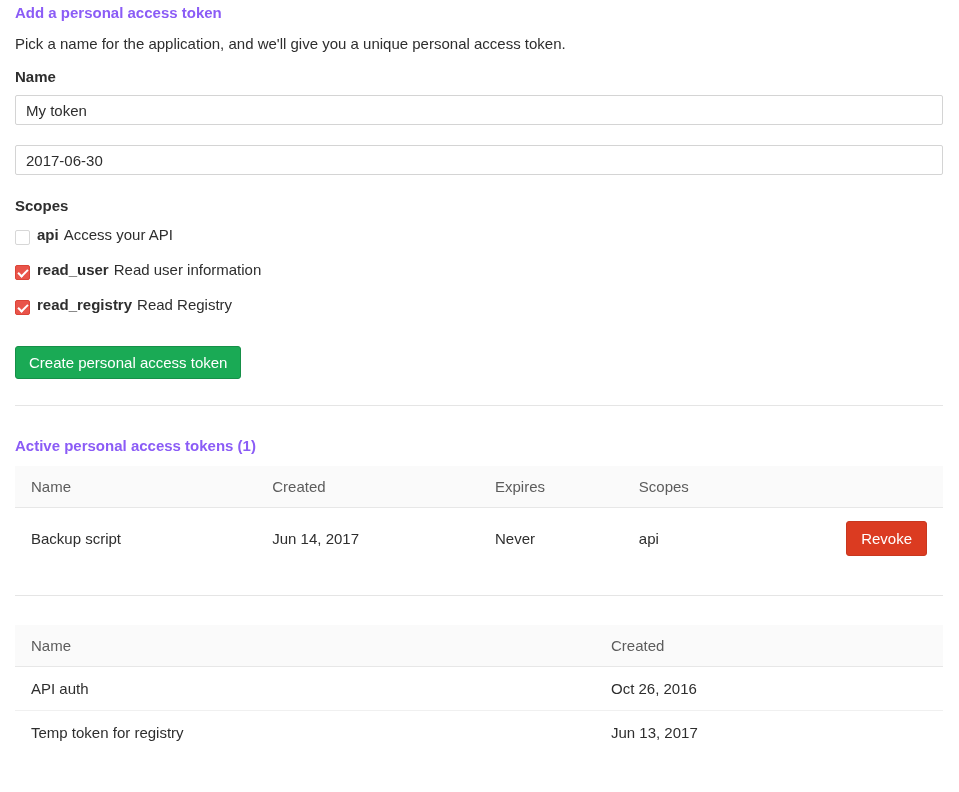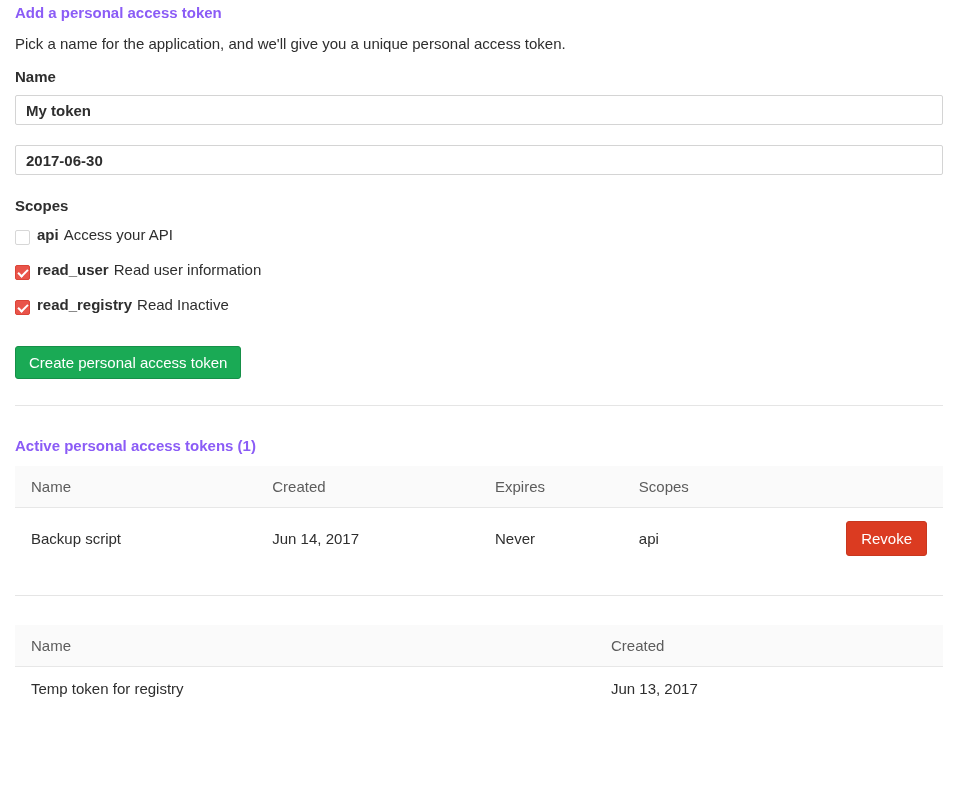--- a/index.html
+++ b/index.html
@@ -31,21 +31,20 @@
     display: block;
     width: 100%;
     height: 30px;
     padding: 0 10px;
     border: 1px solid #d4d4d4;
     border-radius: 2px;
     background: #ffffff;
     color: #2e2e2e;
     font-family: "Liberation Sans", sans-serif;
     font-size: 15px;
-    font-weight: bold;
   }
 
   .checkbox-row {
     display: flex;
     align-items: flex-end;
     margin-bottom: 14px;
     cursor: pointer;
   }
   .checkbox {
     flex: none;
@@ -159,21 +158,21 @@
       <div class="checkbox-row">
         <span class="checkbox checked"></span>
         <span>
           <span class="scope-name">read_user</span><span class="scope-desc">Read user information</span>
         </span>
       </div>
 
       <div class="checkbox-row">
         <span class="checkbox checked"></span>
         <span>
-          <span class="scope-name">read_registry</span><span class="scope-desc">Read Inactive</span>
+          <span class="scope-name">read_registry</span><span class="scope-desc">Read Registry</span>
         </span>
       </div>
     </div>
 
     <button class="btn btn-green">Create personal access token</button>
   </section>
 
   <hr class="section-divider">
 
   <section>
@@ -207,20 +206,24 @@
   <section>
     <table class="token-table inactive-table">
       <thead>
         <tr>
           <th class="col-name">Name</th>
           <th class="col-created">Created</th>
         </tr>
       </thead>
       <tbody>
         <tr>
+          <td>API auth</td>
+          <td>Oct 26, 2016</td>
+        </tr>
+        <tr>
           <td>Temp token for registry</td>
           <td>Jun 13, 2017</td>
         </tr>
       </tbody>
     </table>
   </section>
 
 </div>
 
 </body></html>

